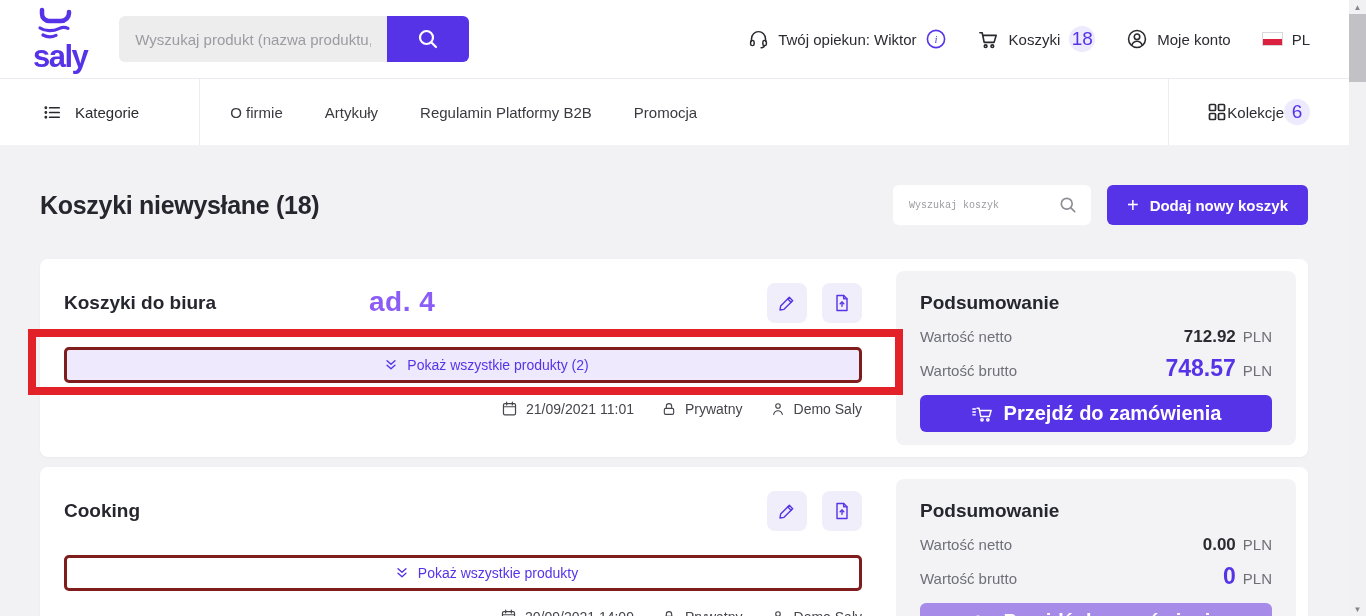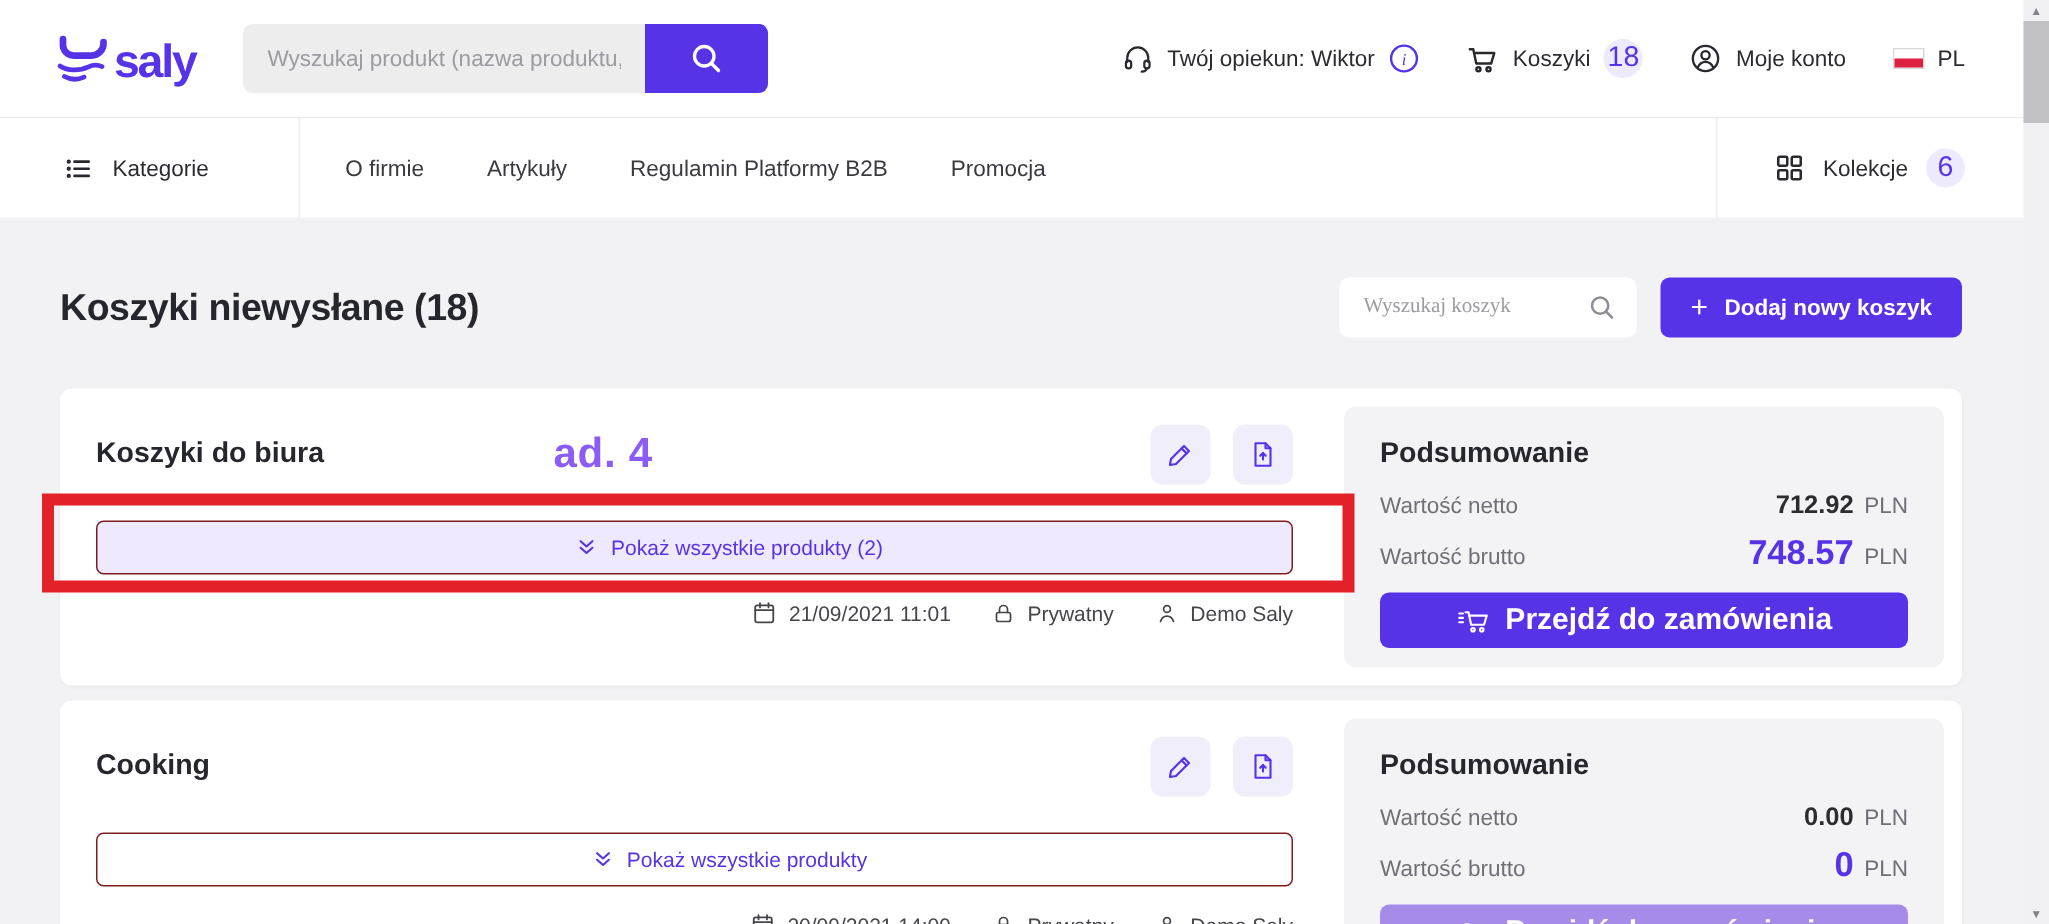--- a/index.html
+++ b/index.html
@@ -2,21 +2,21 @@
 <html><head>
 <meta charset="utf-8">
 <style>
   * { margin:0; padding:0; box-sizing:border-box; }
   html,body { width:1366px; height:616px; overflow:hidden; }
   body { background:#f2f2f4; font-family:"Liberation Sans", sans-serif; color:#2e2e36; position:relative; }
 
   
   .header { height:79px; background:#fff; border-bottom:1px solid #ebebf2;
             display:flex; align-items:center; padding:0 56px 0 33px; }
-  .logo { display:flex; align-items:flex-end; gap:1px; cursor:pointer; }
+  .logo { display:flex; align-items:flex-start; gap:1px; cursor:pointer;flex-direction:column; }
   .logo-text { font-size:31px; font-weight:bold; color:#5733e8; letter-spacing:-1.5px; line-height:1; }
   .search { display:flex; height:46px; width:350px; flex-shrink:0; margin-left:32px; }
   .search input { flex:1; min-width:0; background:#ededee; border:none; border-radius:6px 0 0 6px;
                   padding:0 16px; font-size:15px; color:#333; outline:none; font-family:inherit; }
   .search input::placeholder { color:#9b9ba1; }
   .search-btn { width:82px; background:#5733e8; border:none; border-radius:0 6px 6px 0;
                 display:flex; align-items:center; justify-content:center; cursor:pointer; }
   .header-right { margin-left:auto; display:flex; align-items:center; gap:31px; }
   .h-item { display:flex; align-items:center; gap:9px; font-size:15px; color:#2b2b31;
             cursor:pointer; white-space:nowrap; }
@@ -26,47 +26,47 @@
   .flag .fw { flex:1; background:#fff; } .flag .fr { flex:1; background:#dc2040; }
 
   
   .nav { height:66px; background:#fff; display:flex; align-items:center; padding:0 56px 0 43px; }
   .nav-cat { display:flex; align-items:center; gap:13px; font-size:15px; color:#2b2b31;
              cursor:pointer; padding-right:60px;text-align:right; }
   .vdiv { width:1px; height:66px; background:#ececf1; flex-shrink:0; }
   .nav-links { display:flex; gap:42px; font-size:15px; color:#3a3a40; margin-left:30px; }
   .nav-link { cursor:pointer; white-space:nowrap; }
   .nav-collections { margin-left:auto; display:flex; align-items:center; height:66px; }
-  .nav-coll-inner { display:flex; align-items:center; gap:12px; font-size:15px; color:#2b2b31;
+  .nav-coll-inner { display:flex; align-items:center; font-size:15px; color:#2b2b31;
                     cursor:pointer; padding-left:38px; }
 
   
   .main { padding:38px 58px 0 40px; }
   .title-row { display:flex; align-items:center; margin-bottom:32px; height:44px; }
   h1 { font-size:25px; color:#26262e; letter-spacing:-0.3px; }
   .cart-search { width:198px; height:40px; background:#fff; border-radius:6px; display:flex;
                  align-items:center; padding:0 13px 0 16px; margin-left:auto; }
-  .cart-search input { border:none; outline:none; flex:1; min-width:0; font-size:14px;
-                       background:transparent; font-family:Liberation Serif, serif; color:#000000; }
+  .cart-search input { border:none; outline:none; flex:1; min-width:0; font-size:10px;
+                       background:transparent; font-family:Liberation Mono, monospace; color:#000000; }
   .cart-search input::placeholder { color:#9b9ba1; }
   .add-btn { height:40px; margin-left:16px; background:#5733e8; color:#fff; border:none;
              border-radius:6px; font-size:15px; font-weight:bold; display:flex; align-items:center;
              gap:11px; padding:0 20px; cursor:pointer; font-family:inherit; }
   .add-plus { font-size:20px; font-weight:normal; line-height:1; }
 
   
   .card { background:#fff; border-radius:8px; display:flex; position:relative;
           margin-bottom:10px; height:198px; box-shadow:0 1px 3px rgba(40,40,60,.04); }
   .card-left { flex:1; padding:24px 22px 14px 24px; display:flex; flex-direction:column; min-width:0; }
   .card-top { display:flex; align-items:flex-start; }
   .card-title { font-size:19px; font-weight:bold; color:#26262e; padding-top:9px; }
   .icon-btns { margin-left:auto; display:flex; gap:15px; }
   .icon-btn { width:40px; height:40px; border-radius:8px; background:#f1eefb; border:none;
               display:flex; align-items:center; justify-content:center; cursor:pointer; }
-  .toggle-btn { margin-top:24px; height:36px; border:1px solid #7f1d1d; border-radius:5px;
+  .toggle-btn { margin-top:24px; height:36px; border:3px solid #7f1d1d; border-radius:5px;
                 background:#fff; color:#5733e8; font-size:14px; display:flex; align-items:center;
                 justify-content:center; gap:9px; cursor:pointer; font-family:inherit;padding-left:47px; }
   .toggle-btn.filled { background:#eee9fc; }
   .meta { margin-top:17px; display:flex; justify-content:flex-end; gap:27px; font-size:14px; color:#45454c; }
   .meta-item { display:flex; align-items:center; gap:8px; }
 
   .panel { width:400px; flex-shrink:0; margin:12px; background:#f3f3f6; border-radius:8px;
            padding:21px 24px 0; }
   .panel-title { font-size:19px; font-weight:bold; color:#26262e; margin-bottom:13px; }
   .prow { display:flex; align-items:baseline; margin-bottom:8px; }

